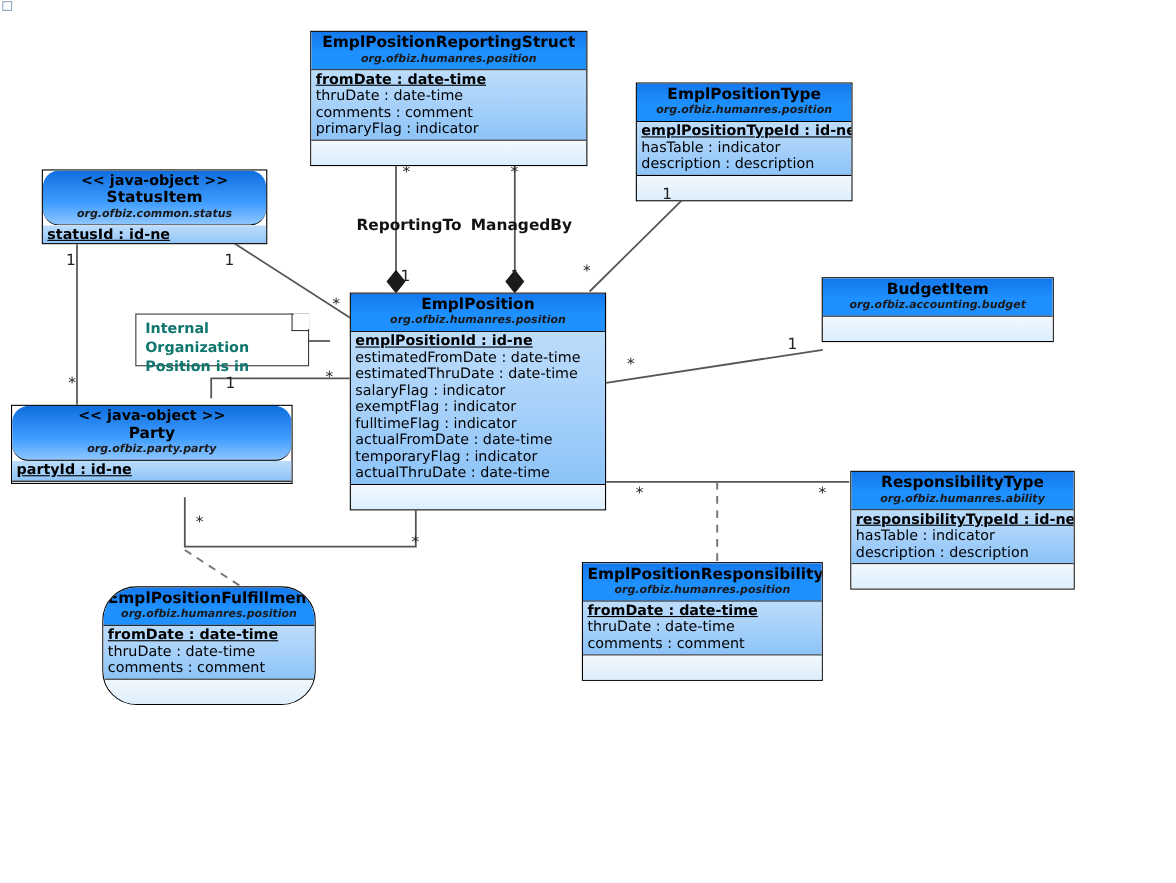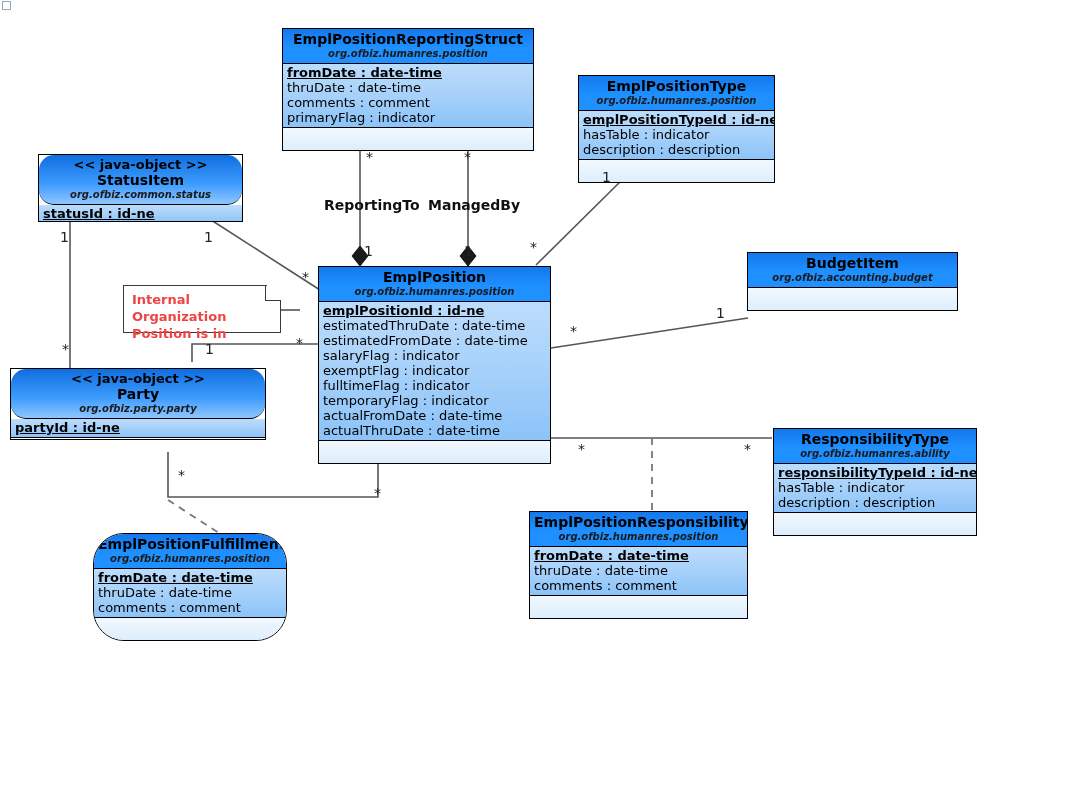--- a/index.html
+++ b/index.html
@@ -71,21 +71,21 @@
 
   
   .uml-note {
     position: absolute;
     box-sizing: border-box;
     background: #ffffff;
     border: 1px solid #3a3a3a;
     padding: 5px 8px 4px 8px;
   }
   .uml-note-text {
-    font-size: 13px; font-weight: bold; color: #ef4444;
+    font-size: 13px; font-weight: bold; color: #0f766e;
     line-height: 17px; white-space: pre-line;
   }
   .note-fold {
     position: absolute; right: -1px; top: -1px;
     width: 15px; height: 15px;
     background: linear-gradient(225deg, #ffffff 50%, transparent 50%);
     border-left: 1px solid #3a3a3a;
     border-bottom: 1px solid #3a3a3a;
   }
 
@@ -188,27 +188,27 @@
     </div>
   </div>
 
   <div class="uml-class" style="left:318px; top:266px; width:233px;">
     <div class="uml-header">
       <div class="uml-name">EmplPosition</div>
       <div class="uml-pkg">org.ofbiz.humanres.position</div>
     </div>
     <div class="uml-attrs">
       <div class="uml-attr pk">emplPositionId : id-ne</div>
+      <div class="uml-attr">estimatedFromDate : date-time</div>
       <div class="uml-attr">estimatedThruDate : date-time</div>
-      <div class="uml-attr">estimatedFromDate : date-time</div>
       <div class="uml-attr">salaryFlag : indicator</div>
       <div class="uml-attr">exemptFlag : indicator</div>
       <div class="uml-attr">fulltimeFlag : indicator</div>
+      <div class="uml-attr">actualFromDate : date-time</div>
       <div class="uml-attr">temporaryFlag : indicator</div>
-      <div class="uml-attr">actualFromDate : date-time</div>
       <div class="uml-attr">actualThruDate : date-time</div>
     </div>
     <div class="uml-ops"></div>
   </div>
 
   <div class="uml-class" style="left:747px; top:252px; width:211px;">
     <div class="uml-header">
       <div class="uml-name">BudgetItem</div>
       <div class="uml-pkg">org.ofbiz.accounting.budget</div>
     </div>

